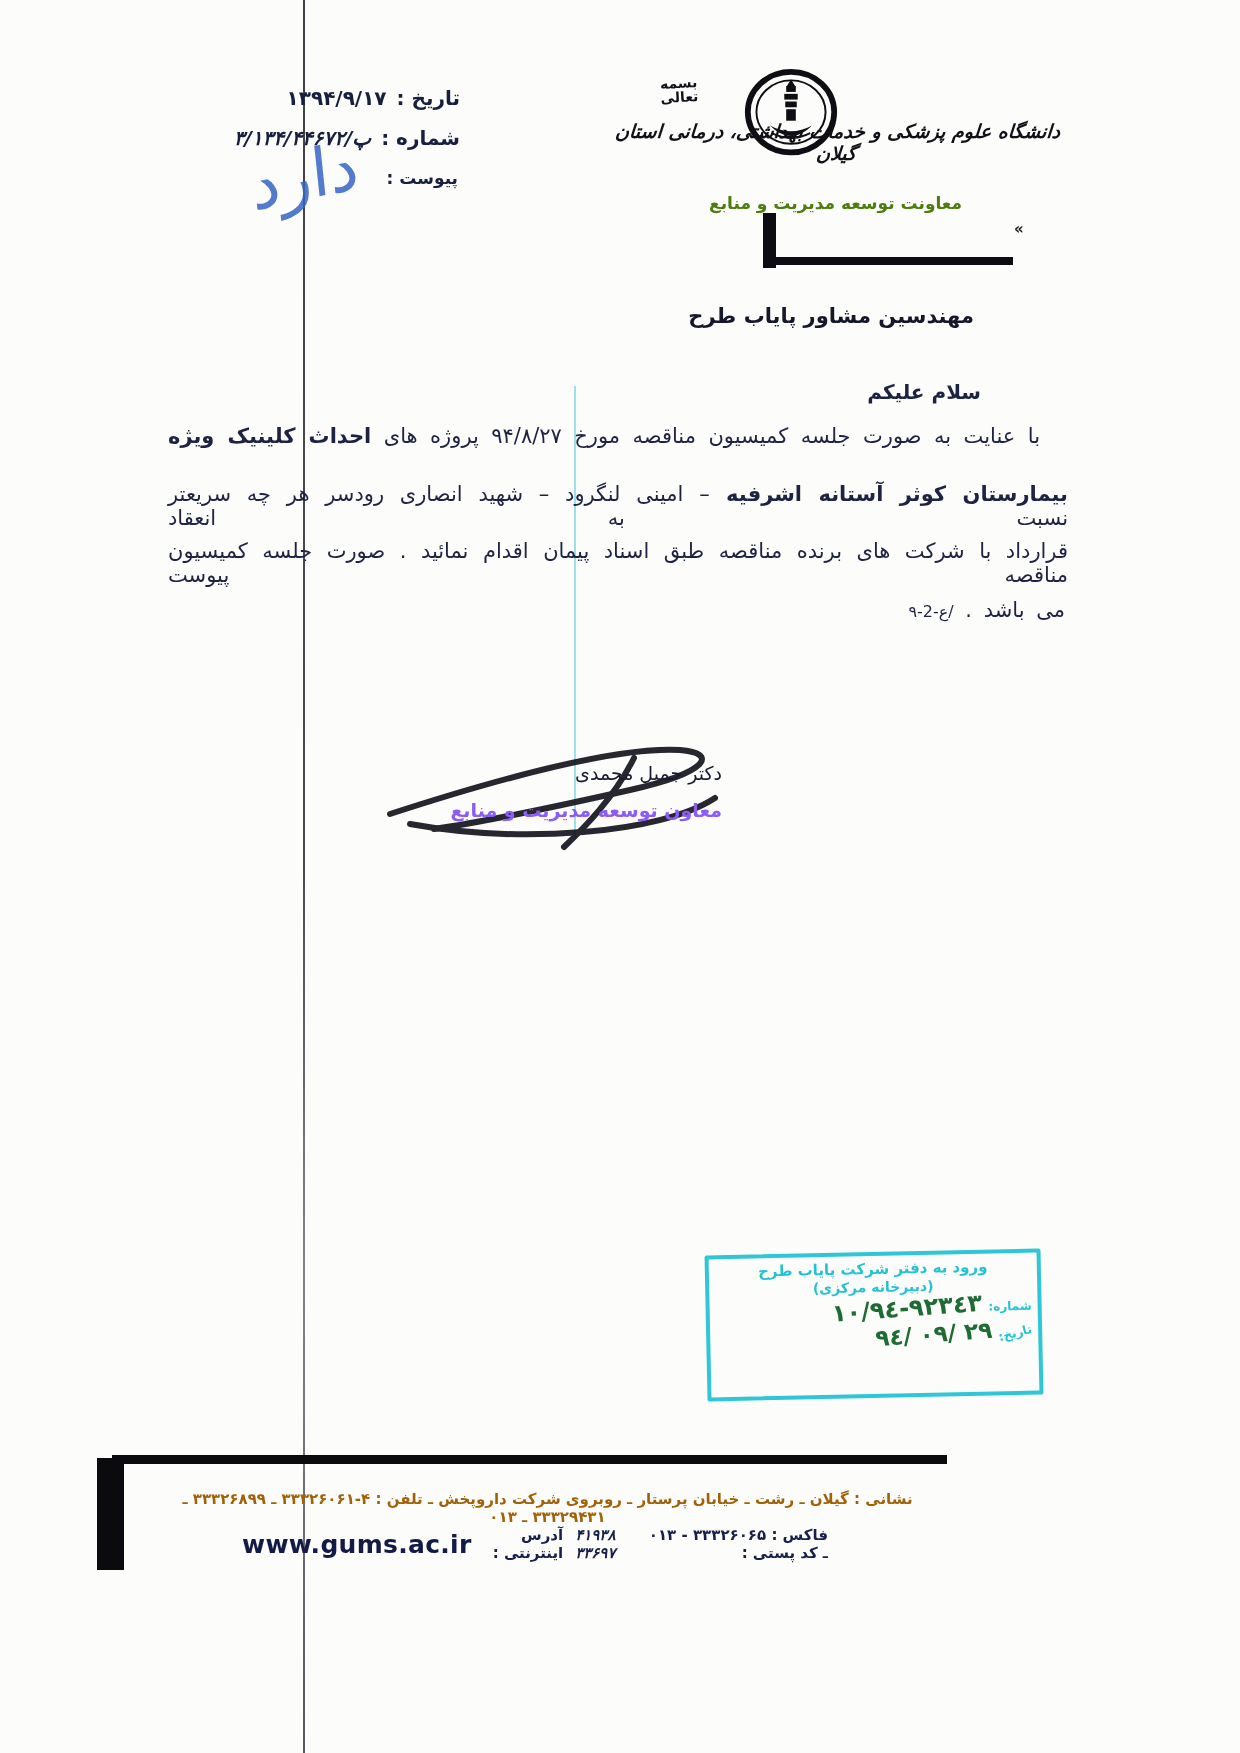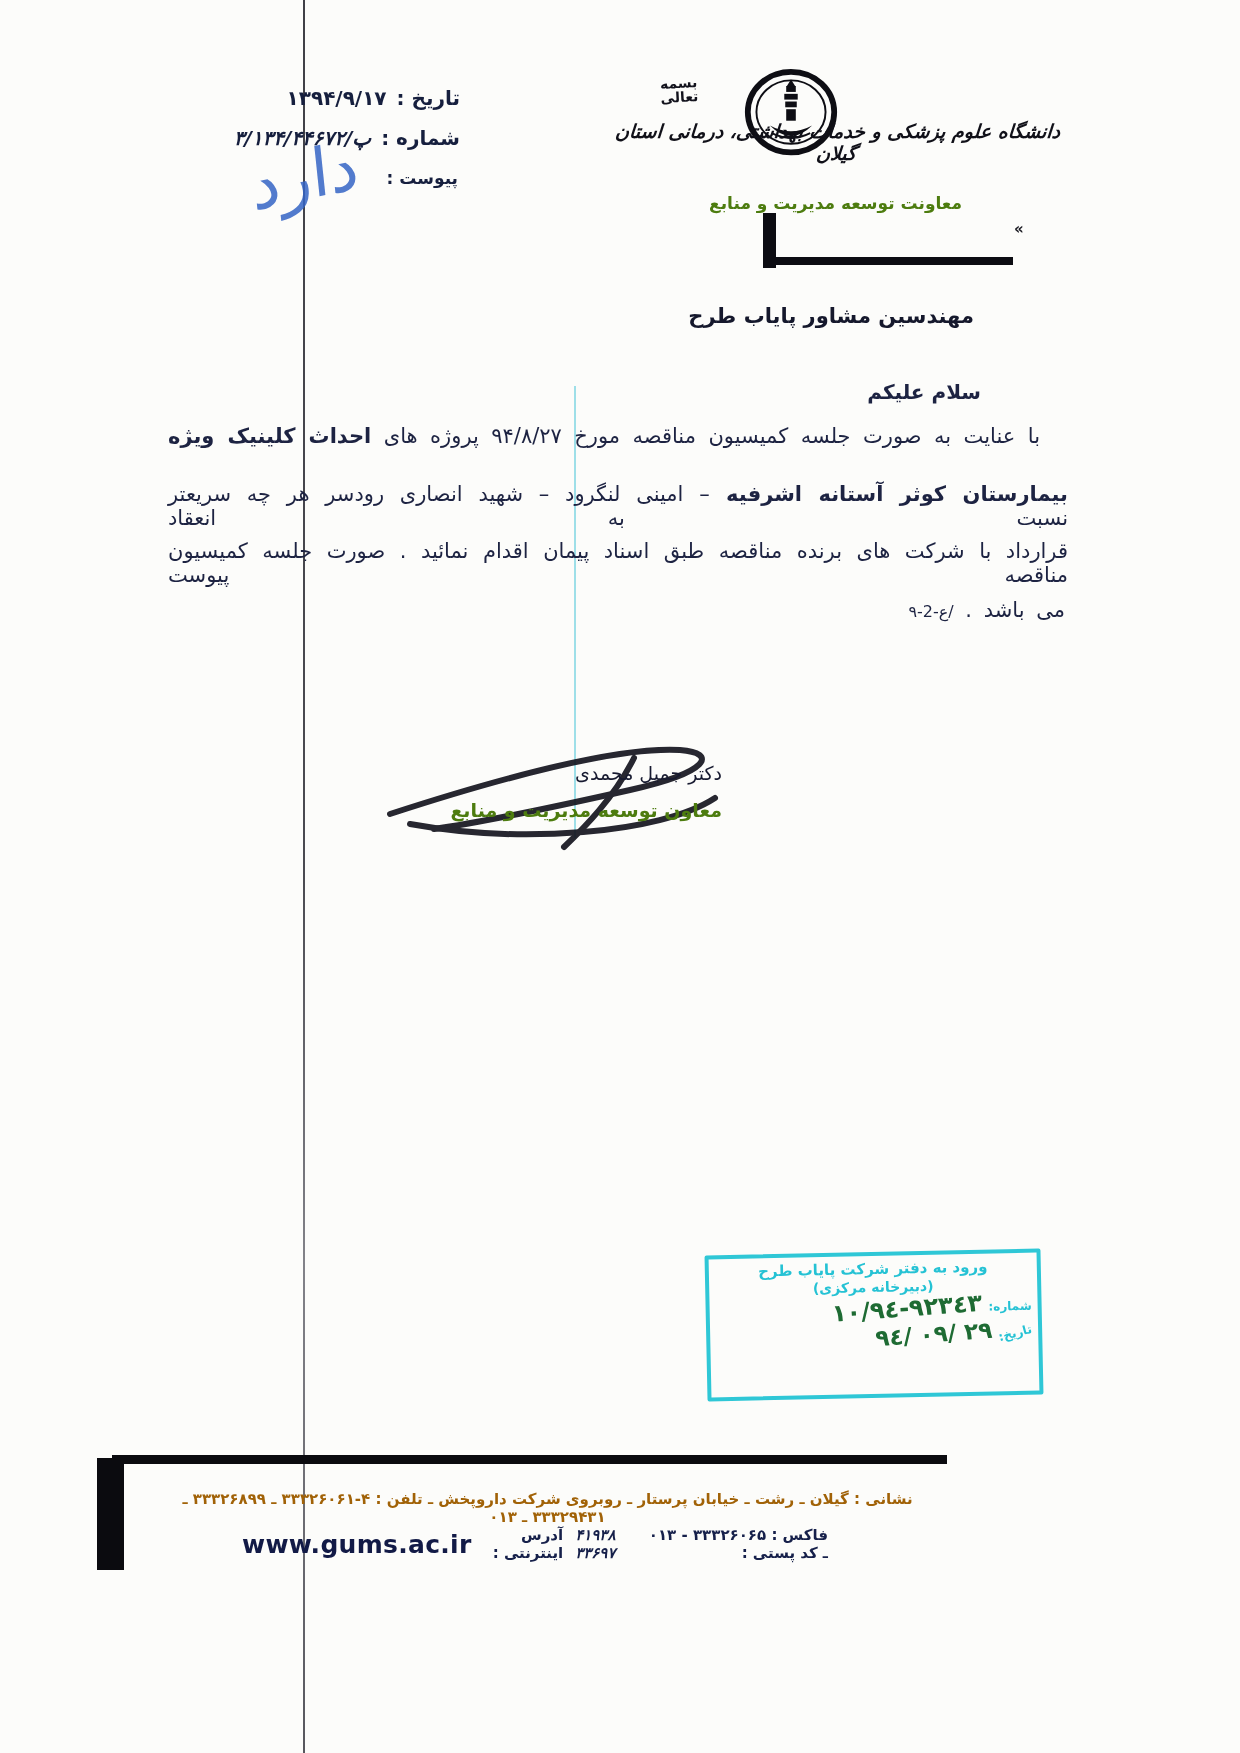--- a/index.html
+++ b/index.html
@@ -45,21 +45,21 @@
   .body-line .bold{font-weight:bold;}
   .line1{top:424px;text-indent:28px;}
   .line2{top:482px;}
   .line3{top:539px;}
   .line4{top:598px;width:auto;text-align:right;text-align-last:right;right:175px;}
   .line4 .code{font-size:16px;}
 
   
   .sig-svg{left:378px;top:728px;width:362px;height:126px;}
   .sig-name{right:518px;top:762px;font-size:19px;font-weight:normal;color:#171a30;z-index:1;}
-  .sig-title{right:518px;top:799px;font-size:19px;font-weight:bold;color:#4d7c0f;}
+  .sig-title{right:518px;top:799px;font-size:19px;font-weight:bold;color:#8b5cf6;}
 
   
   .stamp{left:706px;top:1252px;width:316px;height:130px;border:4px solid #2fc7d6;
     transform:rotate(-1.2deg);border-radius:2px;padding:4px 6px;box-sizing:content-box;}
   .stamp-title{color:#25c2d4;font-size:15px;font-weight:bold;text-align:center;letter-spacing:.5px;}
   .stamp-sub{color:#25c2d4;font-size:14px;font-weight:bold;text-align:center;margin-top:1px;}
   .stamp-row{display:flex;align-items:center;gap:6px;}
   .stamp-label{color:#25c2d4;font-size:12px;font-weight:bold;flex:0 0 auto;}
   .stamp-label-date{transform:rotate(-14deg);}
   .stamp-green{color:#1e6b33;font-weight:bold;transform:rotate(-3deg);direction:ltr;unicode-bidi:isolate;}

